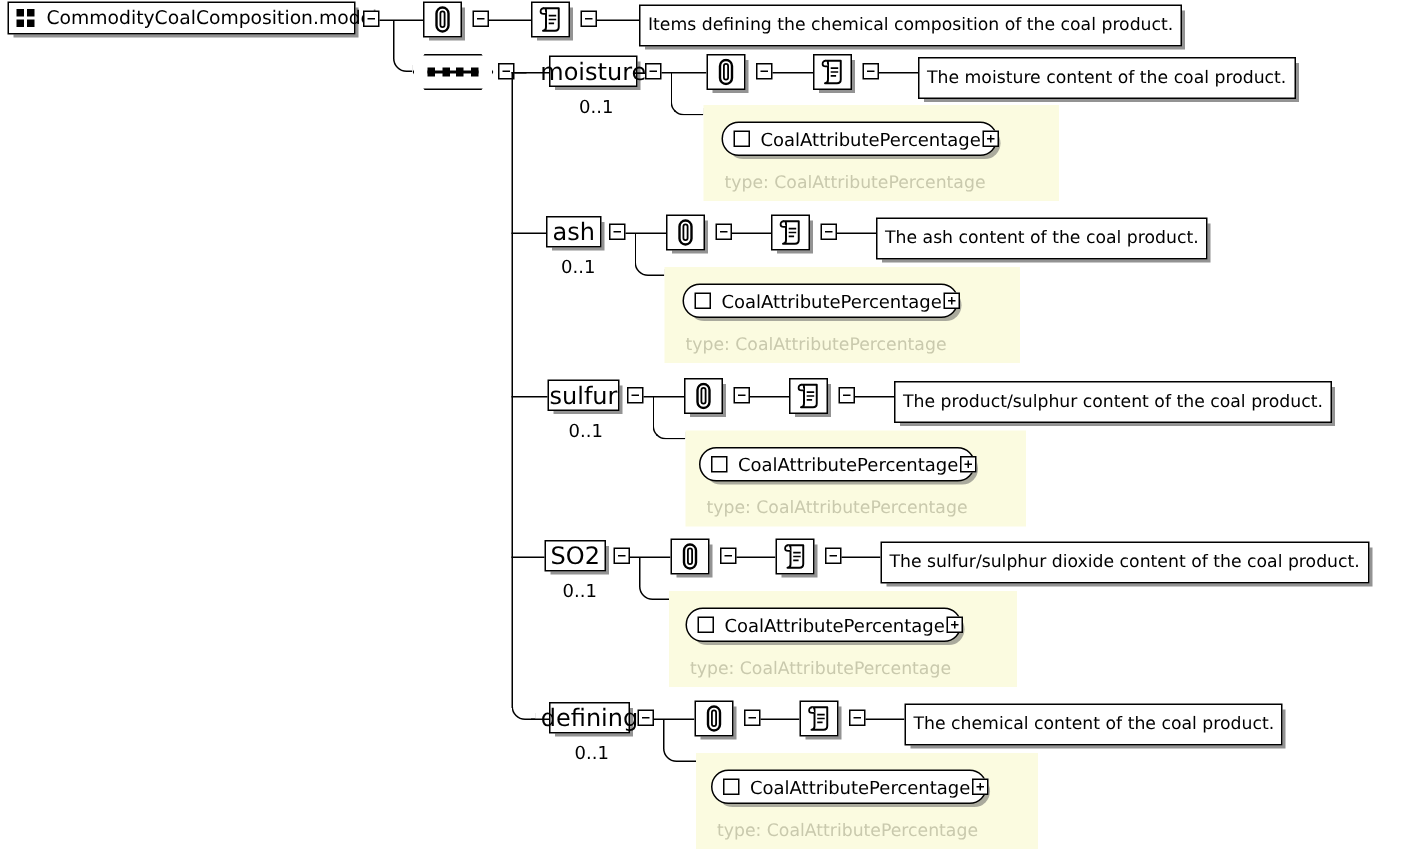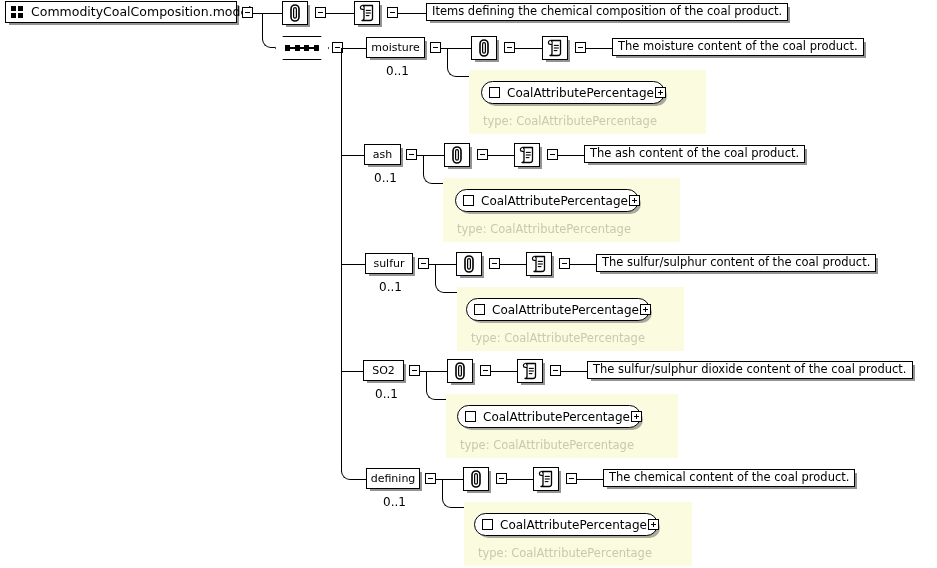--- a/index.html
+++ b/index.html
@@ -26,30 +26,30 @@
     align-items: center;
     white-space: nowrap;
   }
   .label {
     font-size: 11px;
     color: #000000;
     line-height: 1;
   }
   .desc-box {
     padding: 0 5px;
-    height: 18px;
+    height: 28px;
   }
   .desc-box .label { font-size: 11.5px; }
 
   .name-box {
     height: 21px;
     justify-content: center;
     padding: 0 6px;
   }
-  .name-box .label { font-size: 11px; }
+  .name-box .label { font-size: 16px; }
 
   .root-box {
     height: 22px;
     padding: 0 6px 0 5px;
     gap: 7px;
   }
   .root-box .label { font-size: 12.5px; }
 
   .icon-box {
     width: 26px;
@@ -380,21 +380,21 @@
       <path d="M3.6 1.5 q-2.2 0 -2.2 2.2 q0 1.6 2 1.6 H5" fill="#fff" stroke="#000" stroke-width="1.2"></path>
       <line x1="6.8" y1="6.4" x2="11.8" y2="6.4" stroke="#000" stroke-width="1.1"></line>
       <line x1="6.8" y1="9.0" x2="11.8" y2="9.0" stroke="#000" stroke-width="1.1"></line>
       <line x1="6.8" y1="11.6" x2="10.4" y2="11.6" stroke="#000" stroke-width="1.1"></line>
     </svg>
   </div>
   <div class="toggle" style="left:559px; top:258px;"></div>
   <div class="hline" style="left:570px; top:264px; width:26px;"></div>
 
   <div class="box desc-box" style="left:596px; top:254px;">
-    <span class="label">The sulfur/sulphur content of the coal product.</span>
+    <span class="label">The product/sulphur content of the coal product.</span>
   </div>
 
   <div class="elbow" style="left:435px; top:264px; width:22px; height:29px;"></div>
   <div class="type-panel" style="left:457px; top:287px; width:227px; height:64px;">
     <div class="elem-pill" style="left:9px; top:11px;">
       <span class="swatch"></span>
       <span class="label">CoalAttributePercentage</span>
     </div>
     <div class="toggle plus" style="left:183px; top:17px;"></div>
     <div class="typetext">type: CoalAttributePercentage</div>

